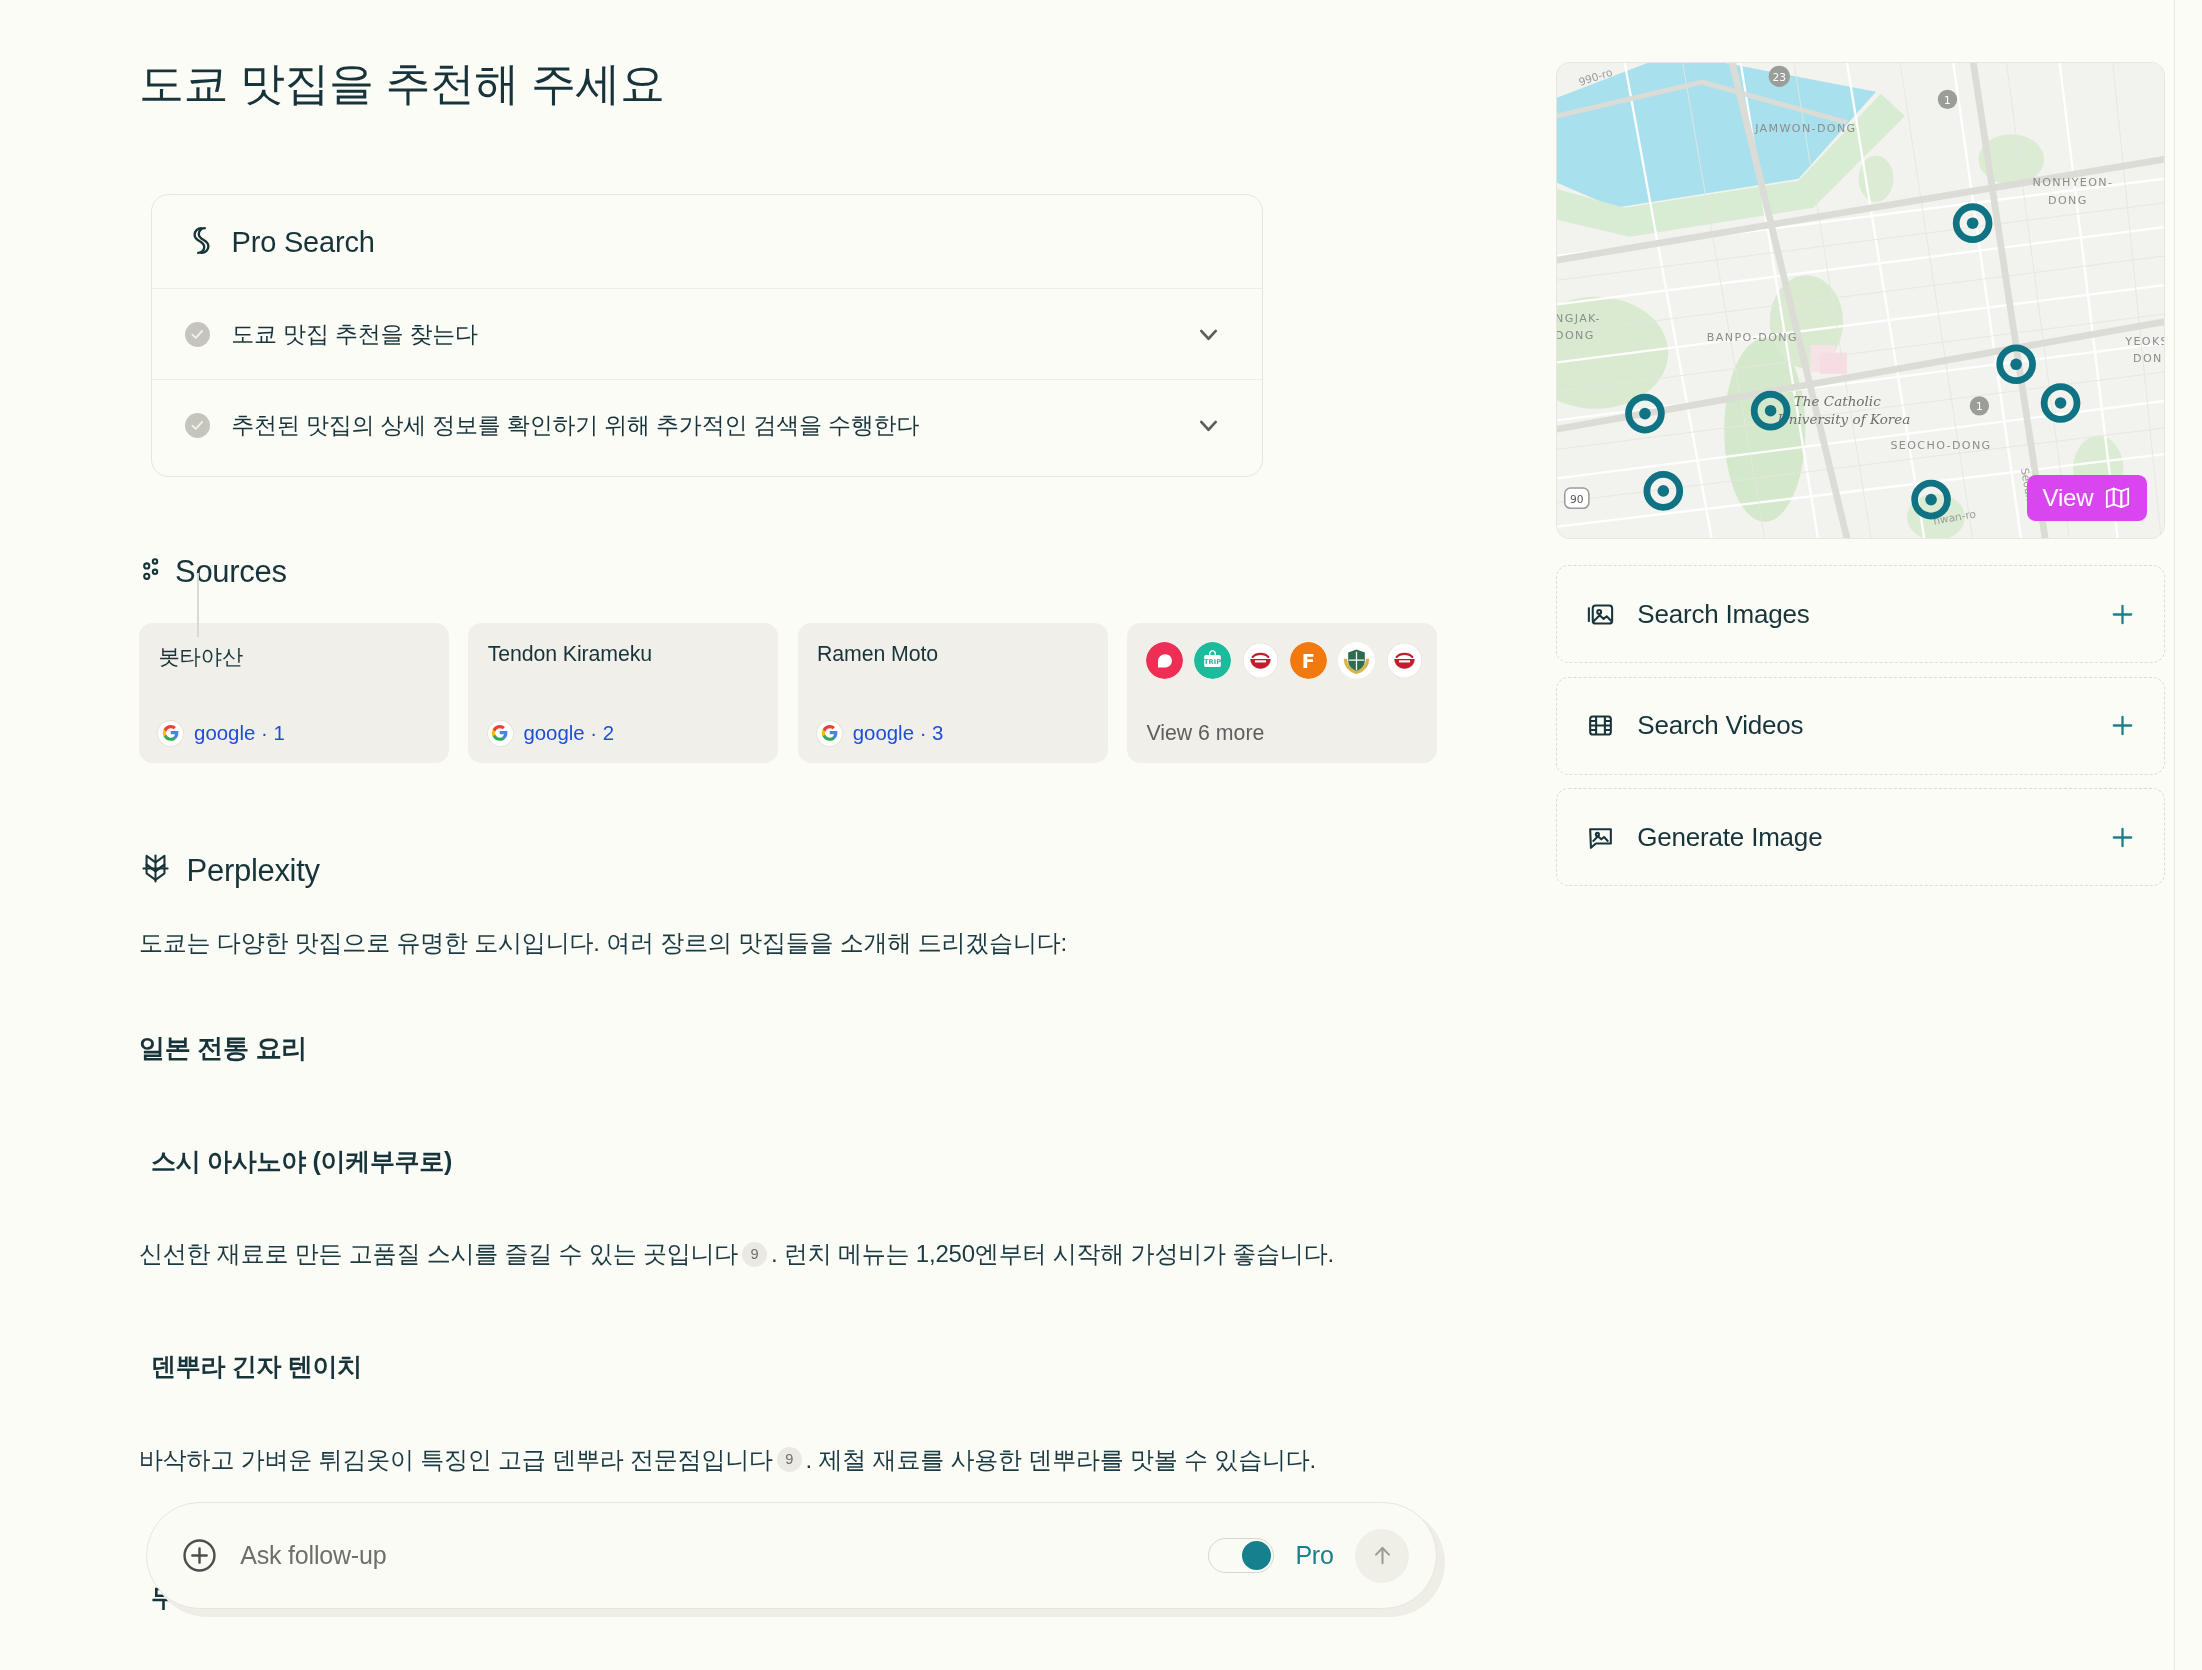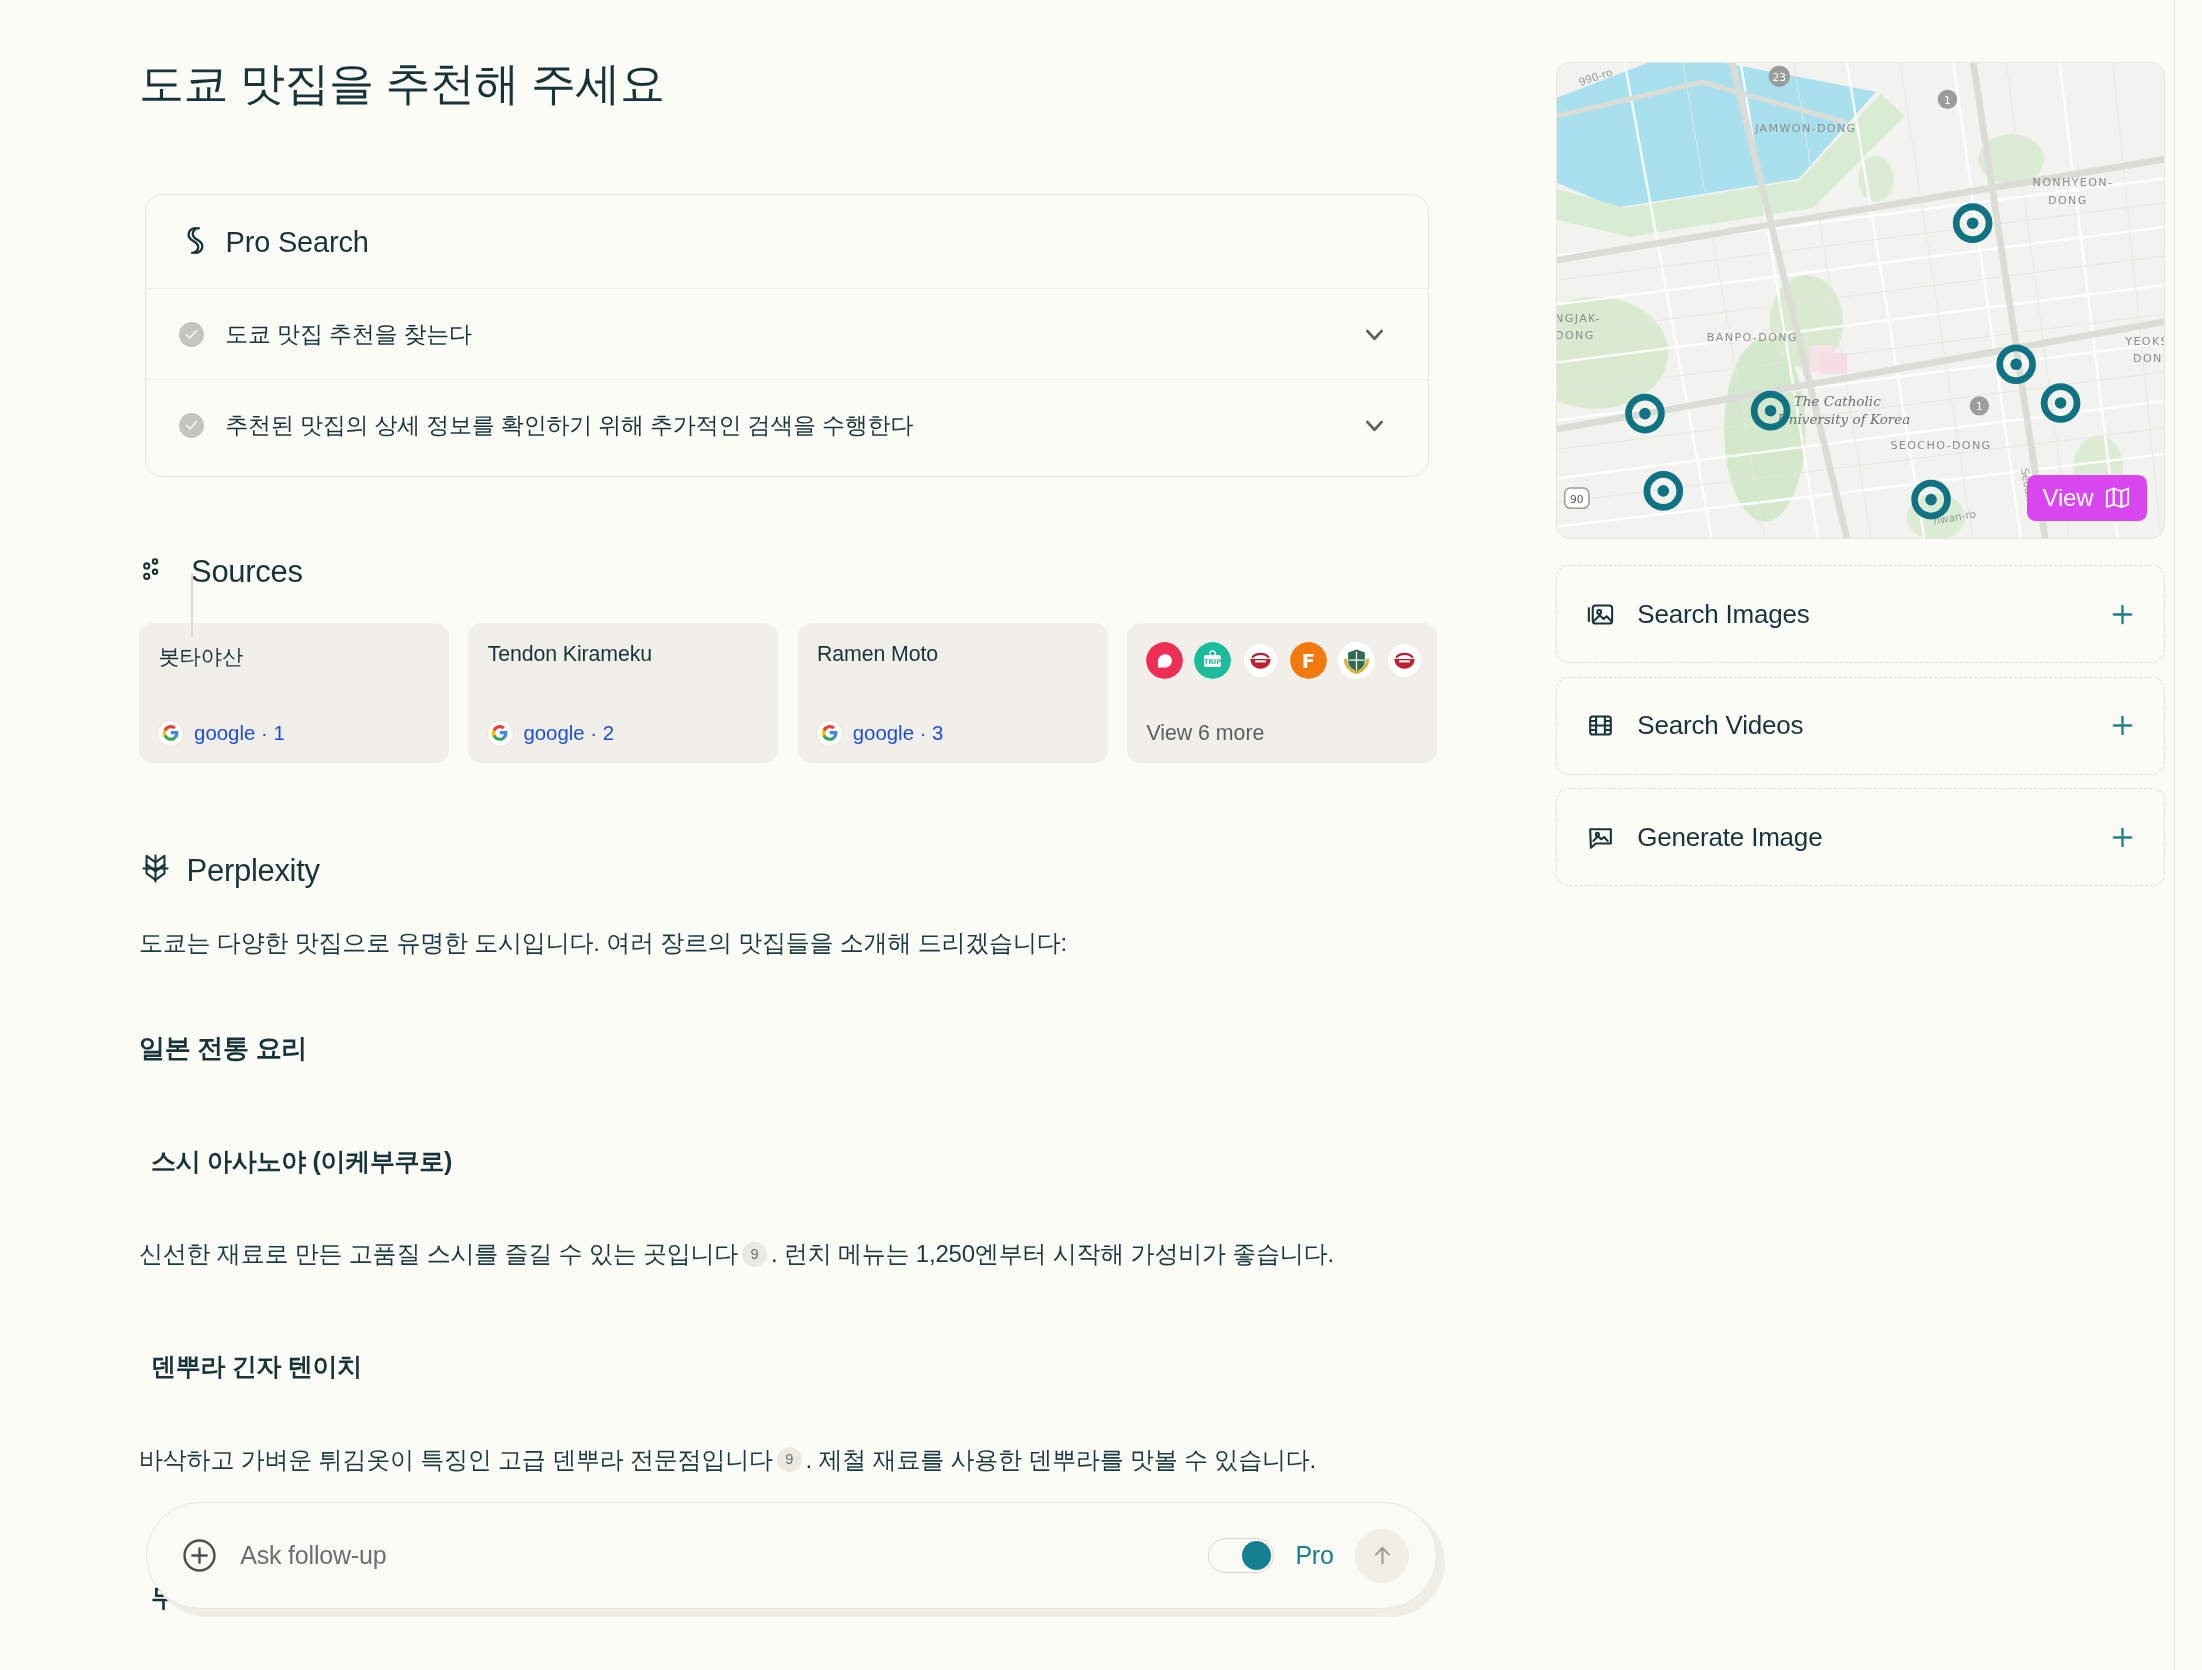--- a/index.html
+++ b/index.html
@@ -43,22 +43,22 @@
     line-height: 1.25;
     font-weight: 400;
     letter-spacing: -0.5px;
     color: #18343b;
     white-space: nowrap;
   }
 
   
   .pro-card {
     position: absolute;
-    left: 6px; top: 194px;
-    width: 1284px;
+    left: 12px; top: 194px;
+    width: 1112px;
     border: 1px solid #e8e6dc;
     border-radius: 17.5px;
     background: #fcfcf7;
   }
   .pro-head {
     display: flex;
     align-items: center;
     gap: 13.6px;
     padding: 29px 33px 27px 33px;
   }
@@ -104,21 +104,21 @@
     width: 1.9px;
     height: 64px;
     background: #dcdad0;
     z-index: 1;
   }
 
   
   .sources-head {
     position: absolute;
     left: 0; top: 554px;
-    display: flex; align-items: center; gap: 21px;
+    display: flex; align-items: center; gap: 5px;
   }
   .sources-head .ttl {
     font-size: 31px;
     font-weight: 400;
     color: #18343b;
     letter-spacing: -0.3px;
   }
   .src-grid {
     position: absolute;
     left: 0; top: 623px;

